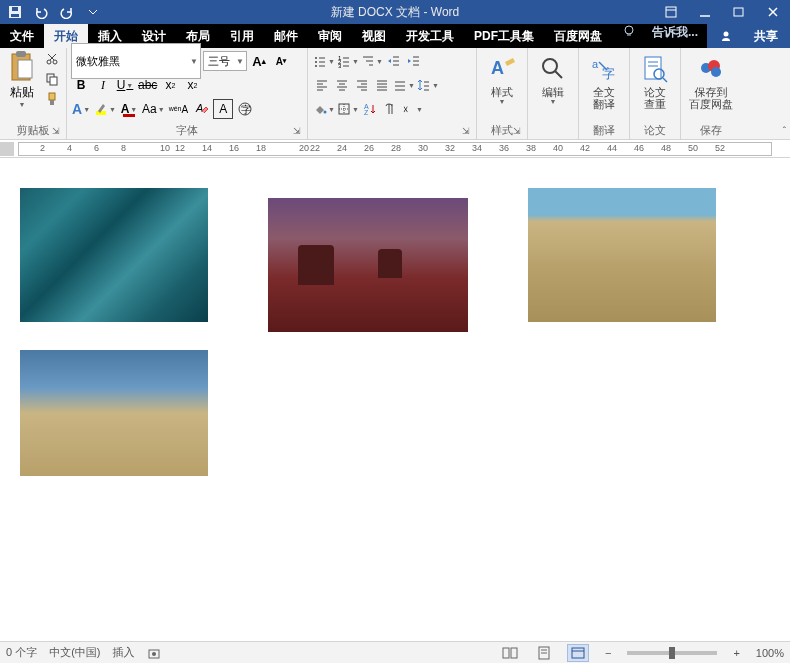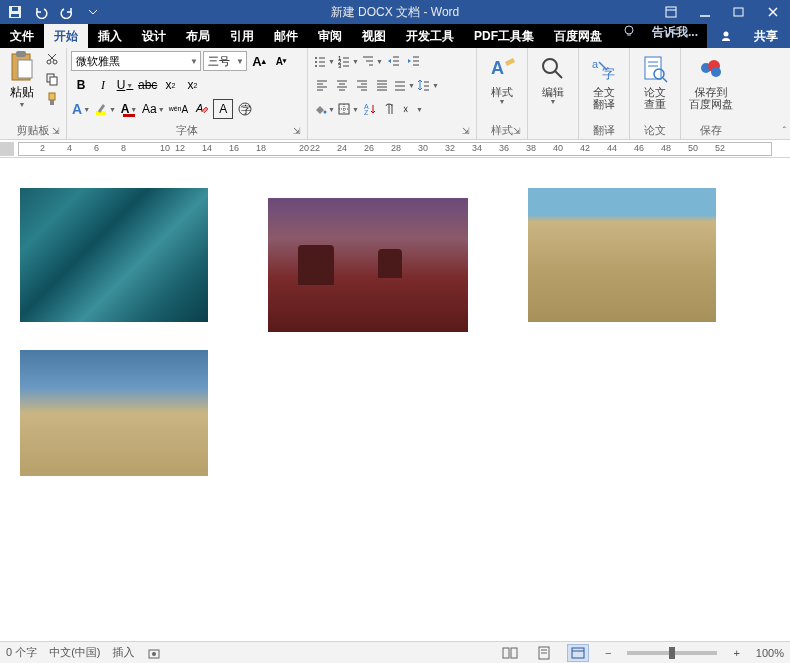--- a/index.html
+++ b/index.html
@@ -28,21 +28,21 @@
 .group .dlaunch { position: absolute; right: 2px; bottom: 1px; width: 12px; height: 12px; cursor: pointer; font-size: 9px; color: #666; }
 
 
 .clip-paste { width: 36px; display: flex; flex-direction: column; align-items: center; cursor: pointer; }
 .clip-small { display: flex; flex-direction: column; gap: 2px; padding-left: 2px; }
 .clip-small .sbtn { width: 20px; height: 18px; display: flex; align-items: center; justify-content: center; cursor: pointer; }
 
 
 .font-rows { display: flex; flex-direction: column; gap: 2px; width: 232px; }
 .font-row { display: flex; align-items: center; gap: 2px; height: 22px; }
-.font-name { width: 130px; height: 20px; border: 1px solid #ababab; background: #fff; display: flex; align-items: center; padding: 0 4px; font-size: 11px; position: relative; cursor: text; }
+.font-name { width: 130px; height: 36px; border: 1px solid #ababab; background: #fff; display: flex; align-items: center; padding: 0 4px; font-size: 11px; position: relative; cursor: text; }
 .font-size { width: 44px; height: 20px; border: 1px solid #ababab; background: #fff; display: flex; align-items: center; padding: 0 4px; font-size: 11px; cursor: text; }
 .dd { position: absolute; right: 2px; font-size: 8px; color: #666; cursor: pointer; }
 .rbtn { min-width: 20px; height: 20px; display: flex; align-items: center; justify-content: center; cursor: pointer; border: 1px solid transparent; position: relative; }
 .rbtn .ddarrow { font-size: 7px; margin-left: 1px; color: #666; }
 
 
 .para-rows { display: flex; flex-direction: column; gap: 2px; width: 160px; }
 .para-row { display: flex; align-items: center; gap: 0; height: 22px; }
 
 

